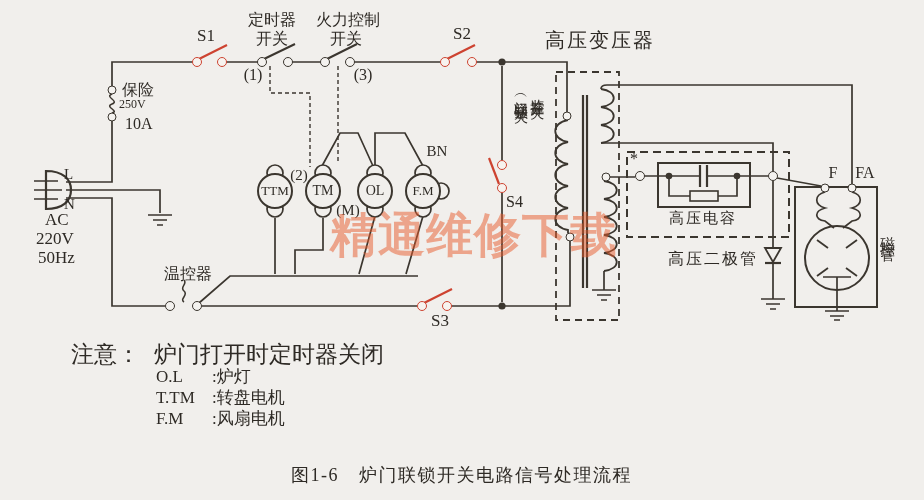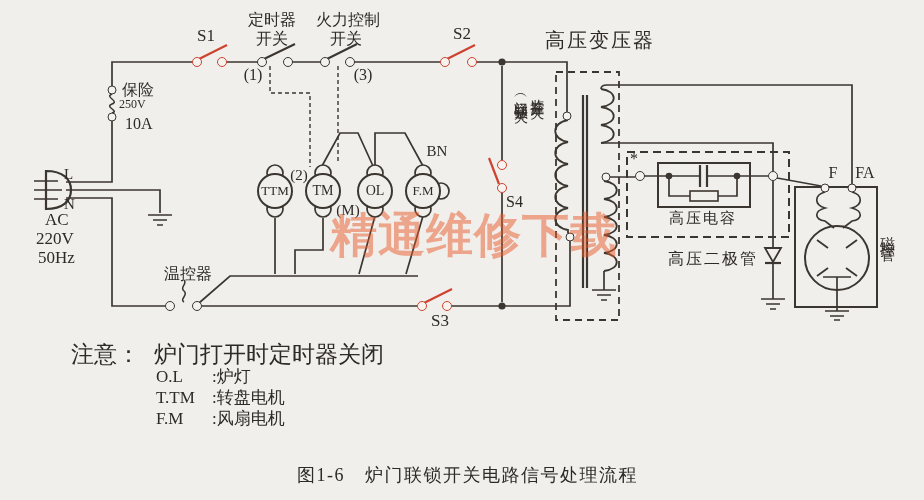--- a/index.html
+++ b/index.html
@@ -218,19 +218,19 @@
 <div class="lbl" style="left:108px;top:368px;font-size:17px;">
   <span class="abbr">O.L</span><span>:</span><span>炉灯</span>
 </div>
 <div class="lbl" style="left:108px;top:389px;font-size:17px;">
   <span class="abbr">T.TM</span><span>:</span><span>转盘电机</span>
 </div>
 <div class="lbl" style="left:108px;top:410px;font-size:17px;">
   <span class="abbr">F.M</span><span>:</span><span>风扇电机</span>
 </div>
 
-<div class="lbl" style="left:297px;top:466px;font-size:18px;letter-spacing:1.5px;">
+<div class="lbl" style="left:291px;top:466px;font-size:18px;letter-spacing:1.5px;">
   <span>图1-6</span><span class="cap-gap">炉门联锁开关电路信号处理流程</span>
 </div>
 
 <div class="lbl wm1" style="left:330px;top:210px;">精通维修下载</div>
 
 </div>
 
 </body></html>

